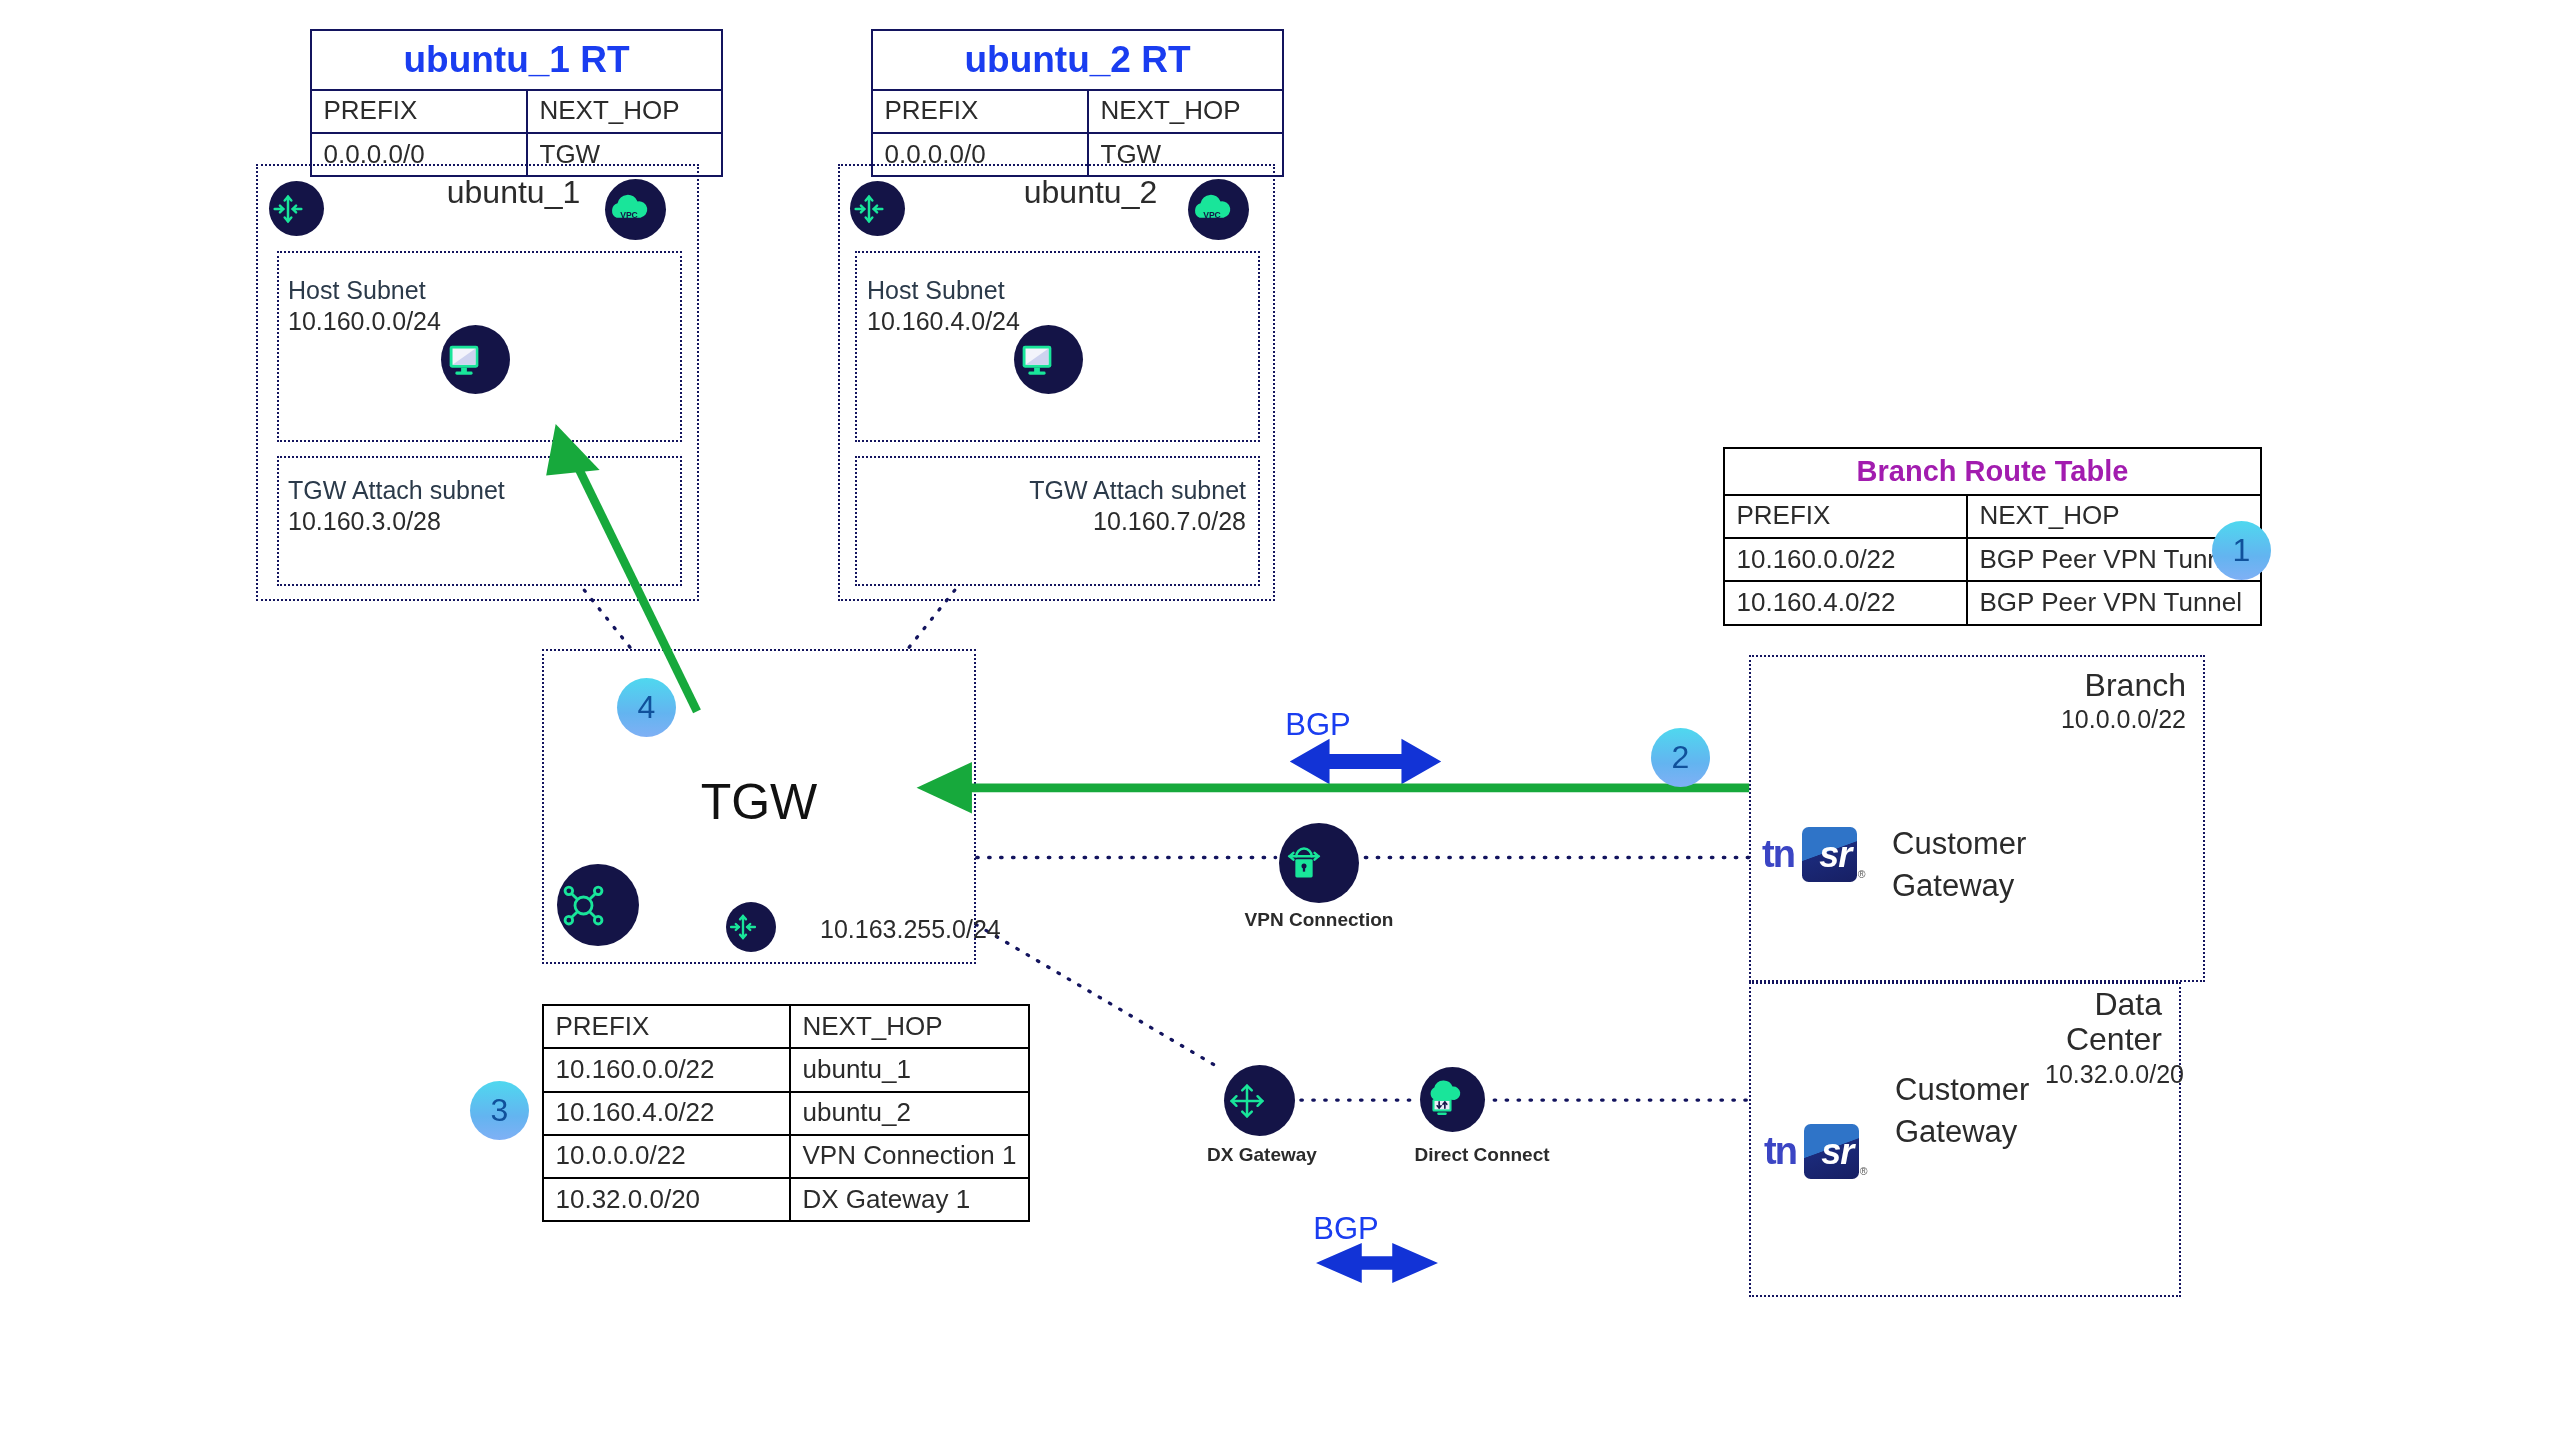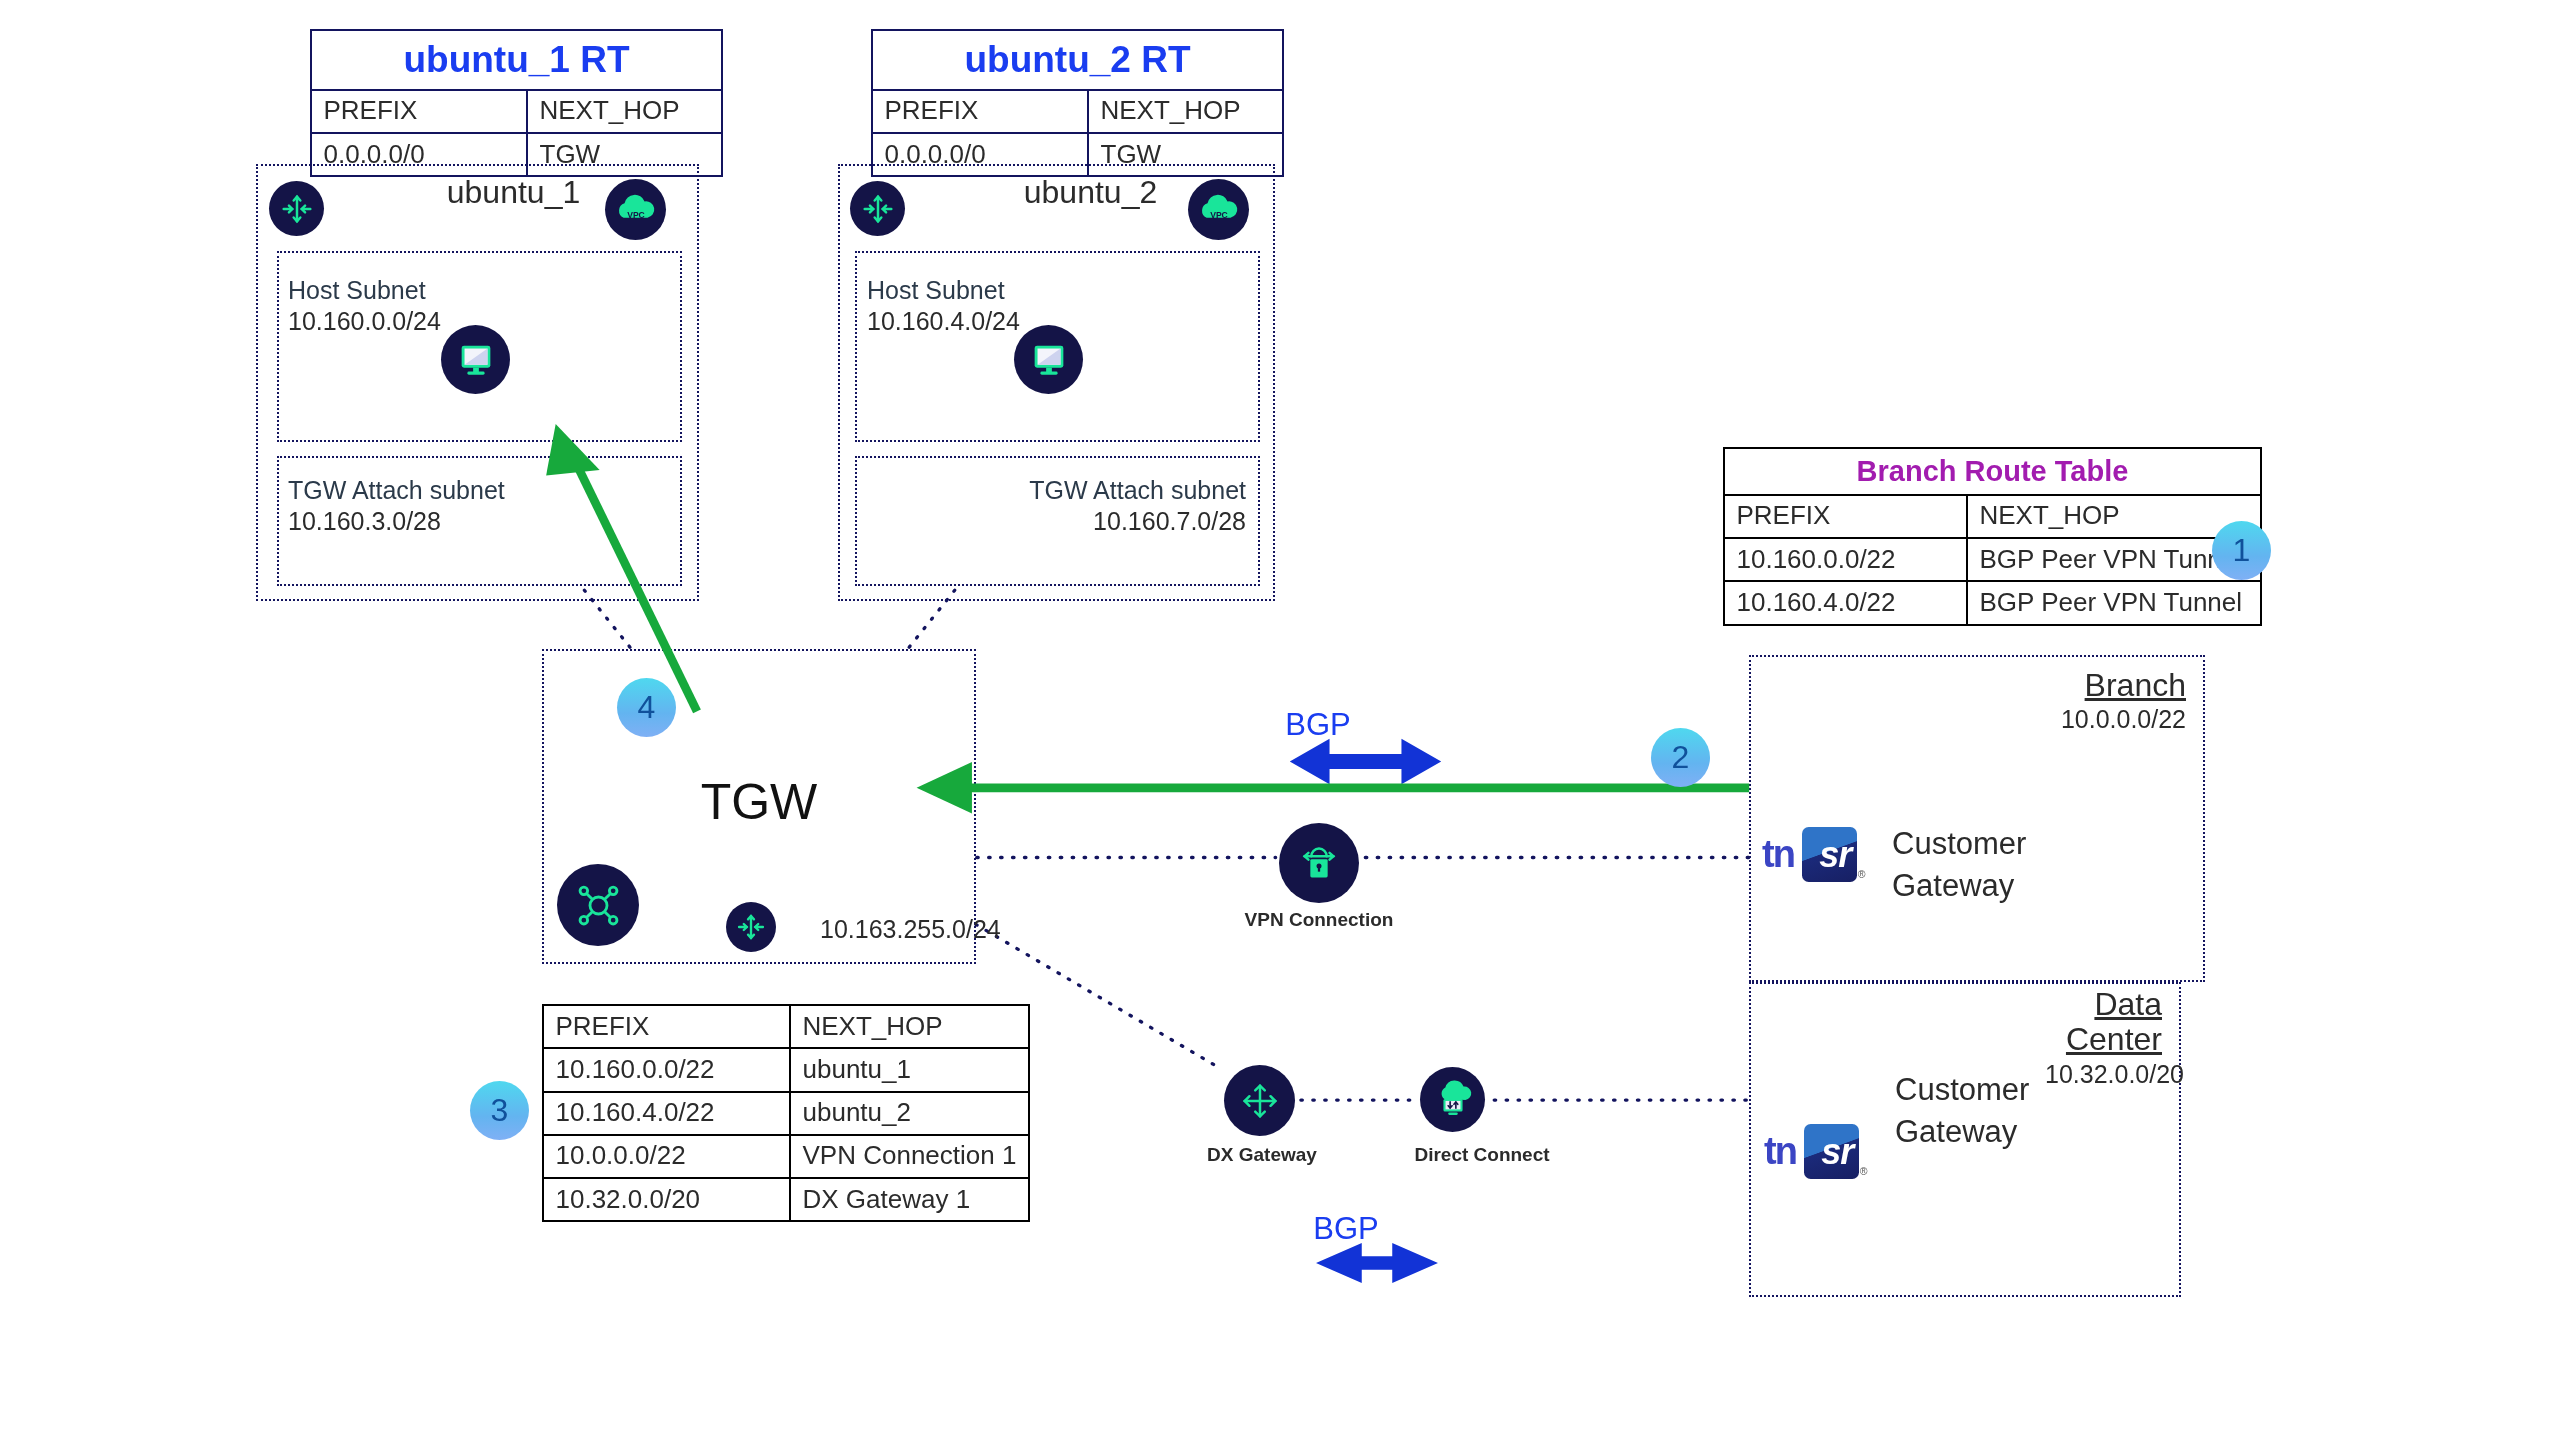--- a/index.html
+++ b/index.html
@@ -79,31 +79,29 @@
   .tgw-label {
     font-size: 50px;
     color: #111111;
     font-family: "Liberation Sans", sans-serif;
   }
   .big-right {
     font-size: 32px;
     color: #2b2b2b;
     text-align: right;
     line-height: 1.12;
-    text-decoration: underline;
   }
   .cidr-right { font-size: 25px; color: #2b2b2b; text-align: right; }
 
   
   .ic {
     border-radius: 50%;
     background: #141447;
     display: flex;
     align-items: center;
-    justify-content: center;
   }
 
   
   .badge {
     border-radius: 50%;
     background: linear-gradient(180deg, #4fd8ef 0%, #63b4f0 60%, #7fb0f5 100%);
     display: flex;
     align-items: center;
     justify-content: center;
     color: #10519b;

